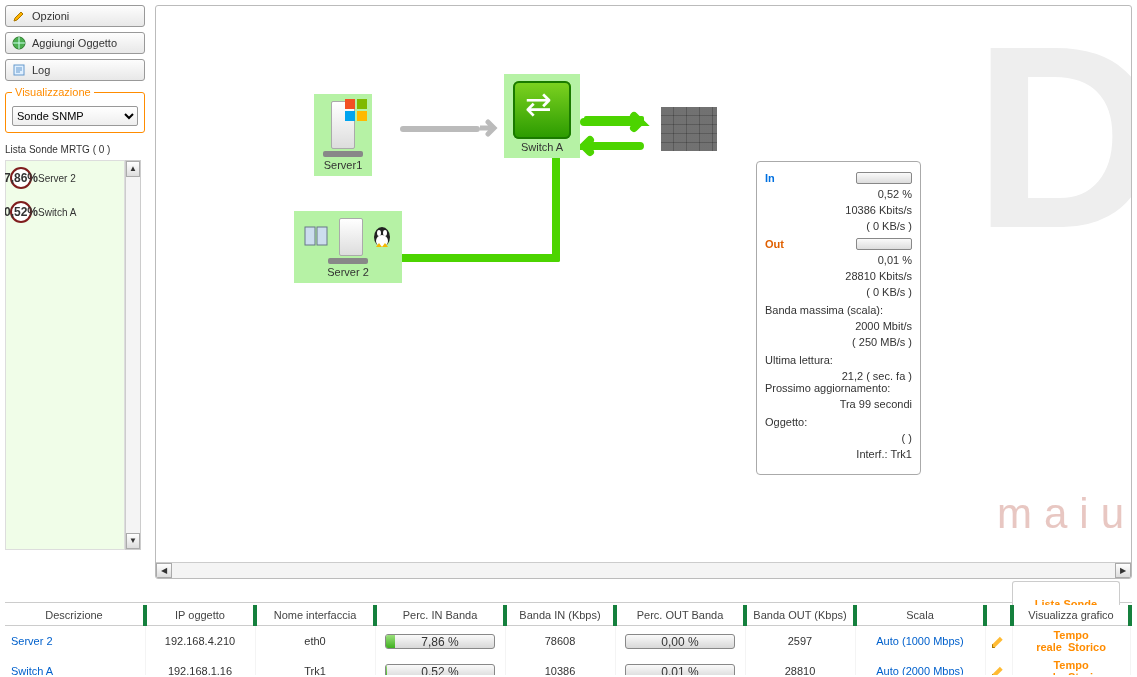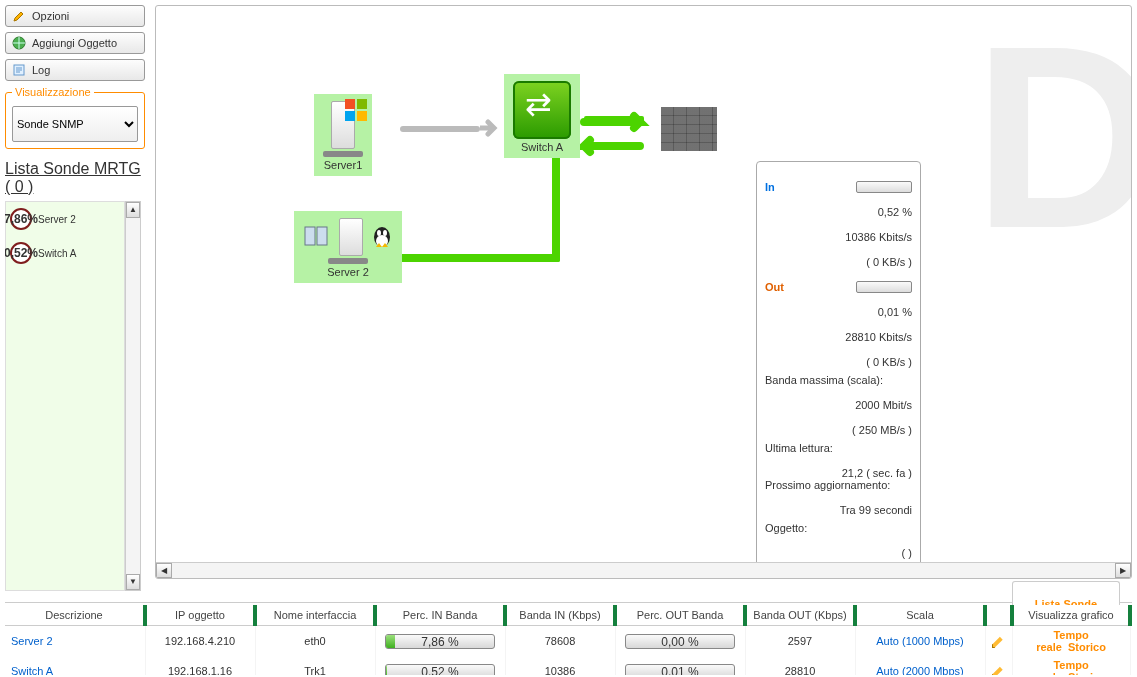--- a/index.html
+++ b/index.html
@@ -5,23 +5,23 @@
 * { box-sizing: border-box; margin: 0; padding: 0; }
 body { font-family: Tahoma, Arial, sans-serif; font-size: 11px; background: #fff; color: #333; width: 1137px; height: 677px; overflow: hidden; position: relative; }
 
 
 .left-panel { position: absolute; left: 5px; top: 5px; width: 140px; }
 .toolbar-btn { width: 100%; height: 22px; margin-bottom: 5px; border: 1px solid #999; border-radius: 3px; background: linear-gradient(#fdfdfd, #e8e8e8); display: flex; align-items: center; padding: 0 6px; cursor: pointer; font-size: 11px; }
 .toolbar-btn .ico { width: 14px; height: 14px; margin-right: 6px; display: inline-flex; align-items: center; justify-content: center; }
 
 .vis-fieldset { border: 1px solid #ff8c00; border-radius: 3px; padding: 8px 6px 6px 6px; margin-top: 2px; margin-bottom: 8px; position: relative; }
 .vis-fieldset legend { color: #ff8c00; font-size: 11px; padding: 0 3px; }
-.vis-fieldset select { width: 100%; font-size: 11px; height: 36px; border: 1px solid #999; border-radius: 2px; background: linear-gradient(#fff,#eee); }
-
-.lista-title { font-size: 16px; padding: 3px 0 5px 0; text-decoration: underline; }
+.vis-fieldset select { width: 100%; font-size: 11px; height: 20px; border: 1px solid #999; border-radius: 2px; background: linear-gradient(#fff,#eee); }
+
+.lista-title { font-size: 10px; padding: 3px 0 5px 0; }
 .probe-list { background: #f0fde8; border: 1px solid #ddd; height: 390px; width: 120px; float: left; position: relative; }
 .probe-list .probe-item { display: flex; align-items: center; padding: 6px 4px; font-size: 10px; }
 .probe-pct { width: 22px; height: 22px; border: 2px solid #7f1d1d; border-radius: 50%; display: flex; align-items: center; justify-content: center; font-size: 12px; font-weight: bold; margin-right: 6px; background: #fff; }
 .probe-scrollbar { width: 16px; height: 390px; float: left; border: 1px solid #ccc; background: #f4f4f4; position: relative; }
 .probe-scrollbar .arrow { height: 16px; width: 100%; border: 1px solid #aaa; background: linear-gradient(#fff,#ddd); text-align: center; font-size: 8px; line-height: 14px; position: absolute; cursor: pointer; }
 .probe-scrollbar .arrow.up { top: 0; }
 .probe-scrollbar .arrow.down { bottom: 0; }
 
 
 .canvas-area { position: absolute; left: 155px; top: 5px; right: 5px; bottom: 98px; border: 1px solid #bbb; border-radius: 3px; background: #fff; overflow: hidden; }
@@ -40,21 +40,21 @@
 
 .firewall-icon { width: 56px; height: 44px; background: repeating-linear-gradient(0deg,#aaa 0 8px,#888 8px 9px), repeating-linear-gradient(90deg,#aaa 0 12px,#888 12px 13px); background-blend-mode: multiply; margin: 0 auto; }
 
 
 .conn { position: absolute; }
 .conn-gray { background: #bbb; border-radius: 4px; }
 .conn-green { background: #4cd400; border-radius: 2px; }
 
 
 .tooltip-box { position: absolute; left: 600px; top: 155px; width: 165px; border: 1px solid #aaa; border-radius: 4px; background: #fff; padding: 6px 8px 8px 8px; font-size: 11px; }
-.tooltip-row { display: flex; justify-content: space-between; margin-top: 13px; gap: 48px; }
+.tooltip-row { display: flex; justify-content: space-between; margin-top: 4px; gap: 48px; }
 .tooltip-section { margin-bottom: 6px; }
 .tt-in { color: #0070e0; font-weight: bold; }
 .tt-out { color: #e06000; font-weight: bold; }
 .tt-bar { display: inline-block; width: 56px; height: 12px; border: 1px solid #888; border-radius: 2px; background: linear-gradient(#fafafa,#ddd); vertical-align: middle; }
 
 
 .canvas-hscroll { position: absolute; left: 0; bottom: 0; right: 0; height: 16px; background: #f4f4f4; border-top: 1px solid #ccc; }
 .canvas-hscroll .arrow { width: 16px; height: 15px; border: 1px solid #aaa; background: linear-gradient(#fff,#ddd); display: inline-flex; align-items: center; justify-content: center; font-size: 8px; cursor: pointer; }
 
 
@@ -128,20 +128,21 @@
     <div class="probe-scrollbar">
       <div class="arrow up">▲</div>
       <div class="arrow down">▼</div>
     </div>
   </div>
 </div>
 
 <div class="canvas-area">
   <div class="canvas-inner">
     <div class="bg-watermark">D</div>
+    <div class="bg-watermark2">maiu</div>
 
     <div class="conn conn-gray" style="left:244px; top:120px; width:80px; height:6px;"></div>
     <div class="conn" style="left:324px; top:112px;">
       <svg width="20" height="20">
           <path d="M0 10 L12 10 M8 4 L14 10 L8 16" stroke="#bbb" stroke-width="5" fill="none" stroke-linecap="round"></path>
         </svg>
     </div>
     <div class="conn conn-green" style="left:244px; top:248px; width:160px; height:8px;"></div>
     <div class="conn conn-green" style="left:396px; top:138px; width:8px; height:118px;"></div>
     <div class="conn conn-green" style="left:428px; top:110px; width:60px; height:8px;"></div>

